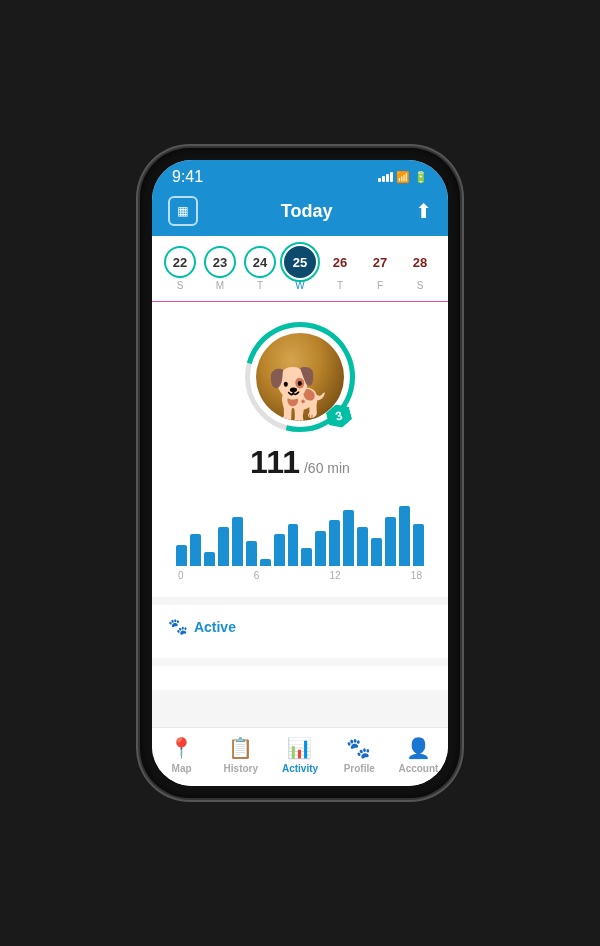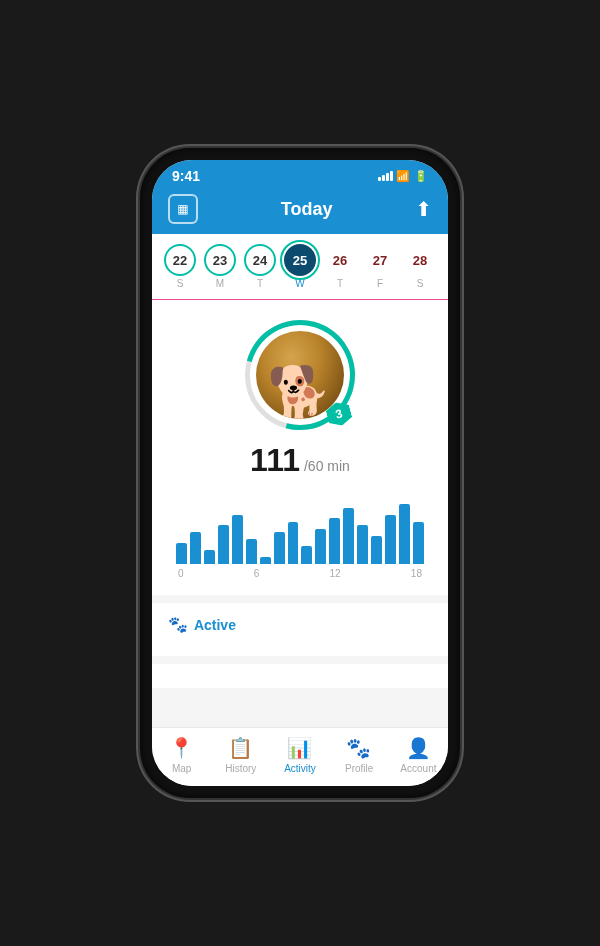--- a/index.html
+++ b/index.html
@@ -36,21 +36,21 @@
     .status-bar {
       background: #1a8fd1;
       display: flex;
       justify-content: space-between;
       align-items: center;
       padding: 8px 20px 4px;
       color: white;
       font-size: 12px;
       font-weight: 600;
     }
-    .status-time { font-size: 14px; font-weight: 700; }
+    .status-time { font-size: 16px; font-weight: 400; }
     .status-icons { display: flex; align-items: center; gap: 4px; }
     .signal-bars { display: flex; align-items: flex-end; gap: 1px; }
     .signal-bar { background: white; width: 3px; border-radius: 1px; }
 
     
     .header {
       background: #1a8fd1;
       display: flex;
       align-items: center;
       justify-content: space-between;
@@ -281,21 +281,21 @@
     .nav-item {
       display: flex;
       flex-direction: column;
       align-items: center;
       gap: 3px;
       cursor: pointer;
       flex: 1;
     }
     .nav-icon { font-size: 20px; color: #aaa; }
     .nav-icon.active { color: #1a8fd1; }
-    .nav-label { font-size: 10px; color: #aaa; font-weight: 400; }
+    .nav-label { font-size: 10px; color: #aaa; font-weight: 700; }
     .nav-label.active { color: #1a8fd1; }
 
     
     .main-content::-webkit-scrollbar { display: none; }
     .main-content { -ms-overflow-style: none; scrollbar-width: none; }
 
     
     .dog-photo {
       width: 88px;
       height: 88px;

